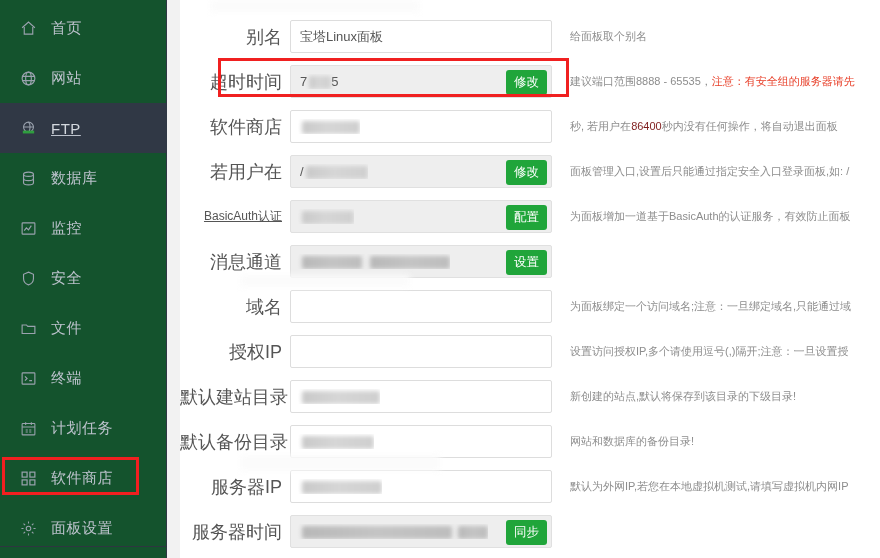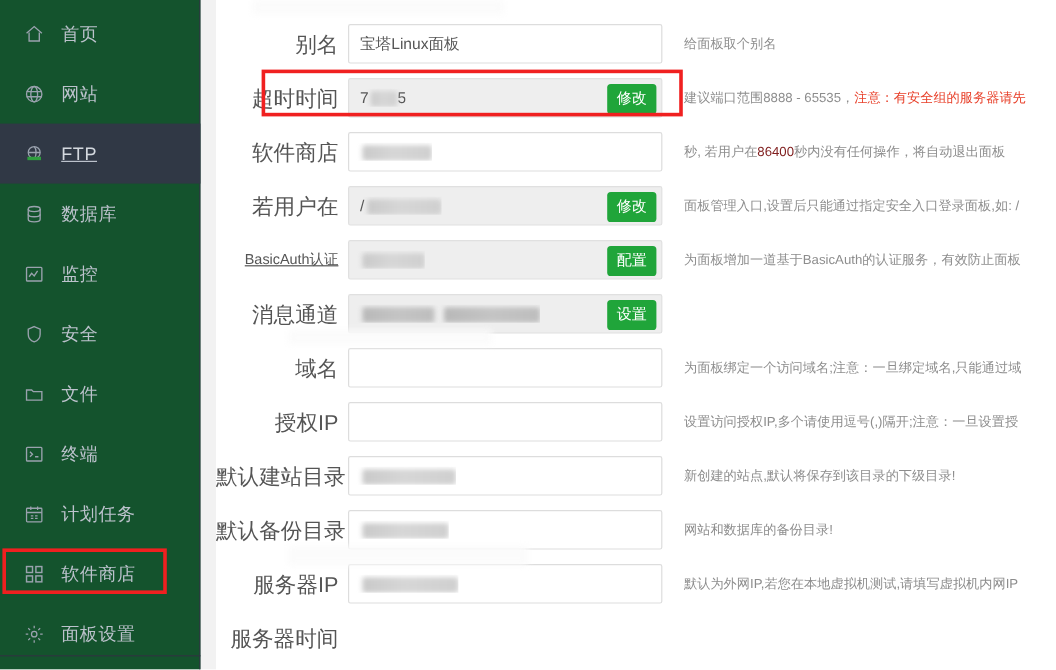--- a/index.html
+++ b/index.html
@@ -411,20 +411,24 @@
       <div class="field">
         <span class="val"><span class="blur" style="width:80px;"></span></span>
       </div>
       <div class="help">
         <span>默认为外网IP,若您在本地虚拟机测试,请填写虚拟机内网IP</span>
       </div>
     </div>
 
     <div class="form-row">
       <div class="row-label">服务器时间</div>
+      <div class="field grey">
+        <span class="val"><span class="blur dark" style="width:150px;"></span><span class="blur dark" style="width:30px;margin-left:6px;"></span></span>
+        <button class="btn">同步</button>
+      </div>
       <div class="help">
         <span></span>
       </div>
     </div>
 
     <div class="port-highlight"></div>
   </div>
 </div>
 
 </body></html>

